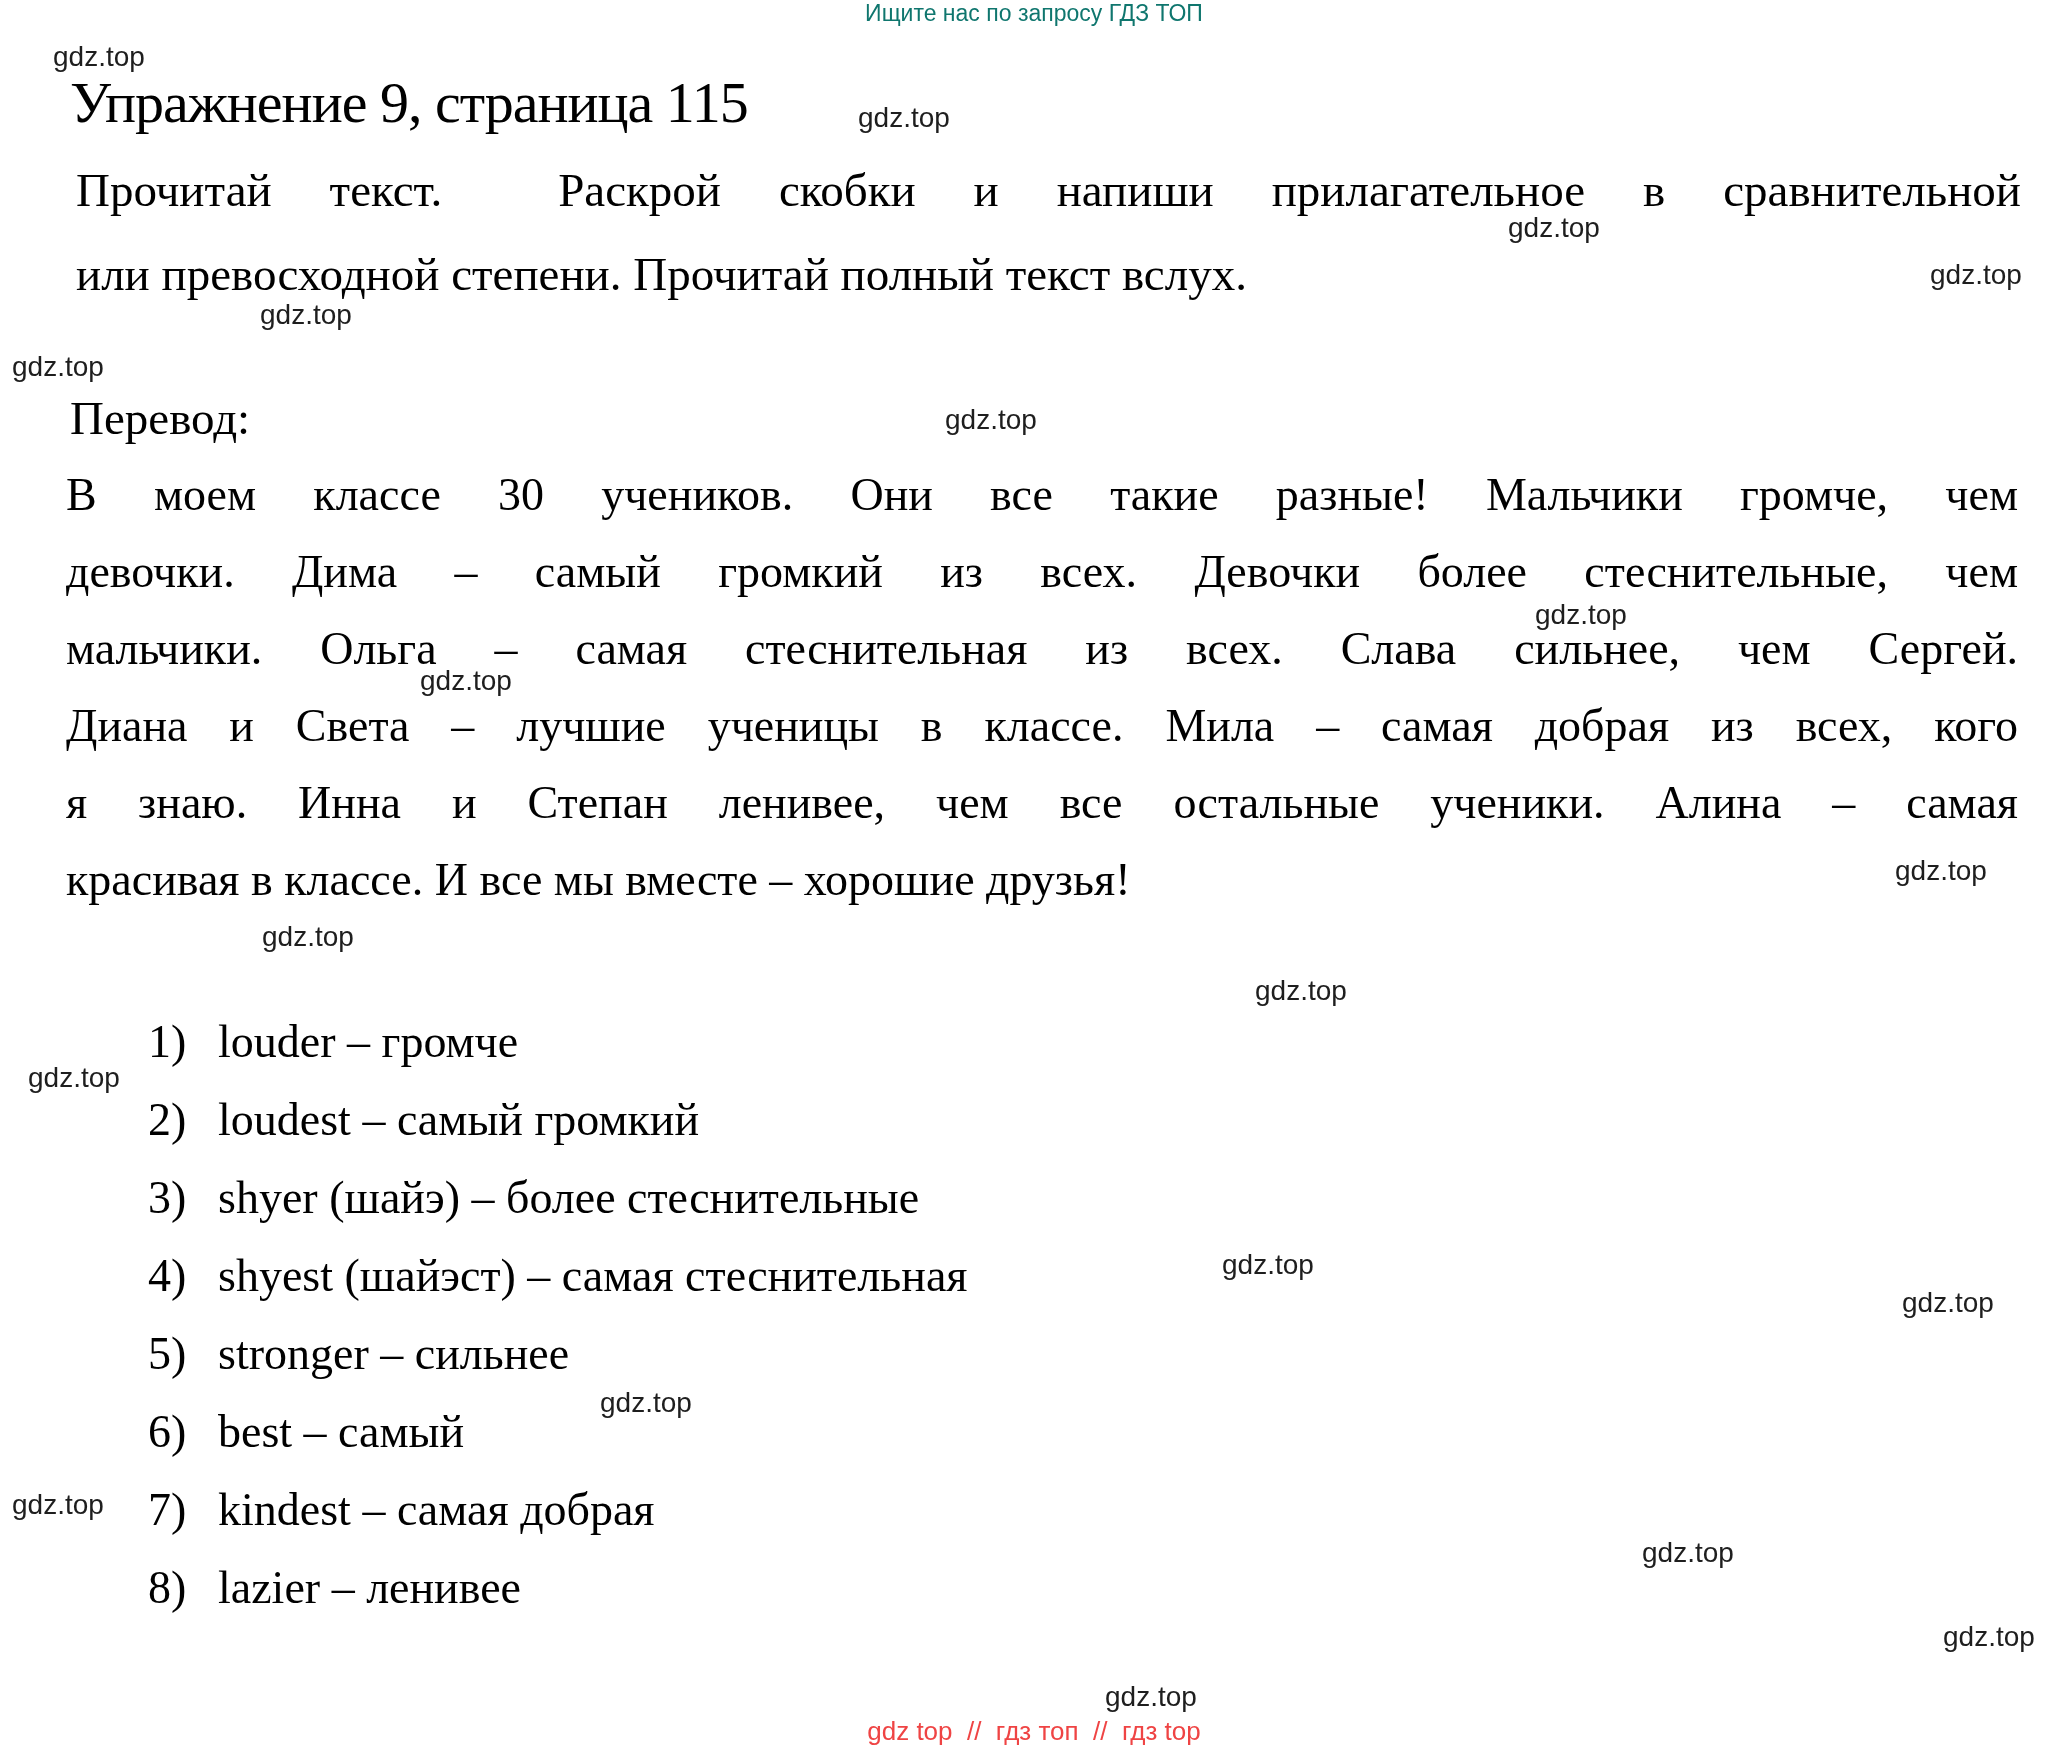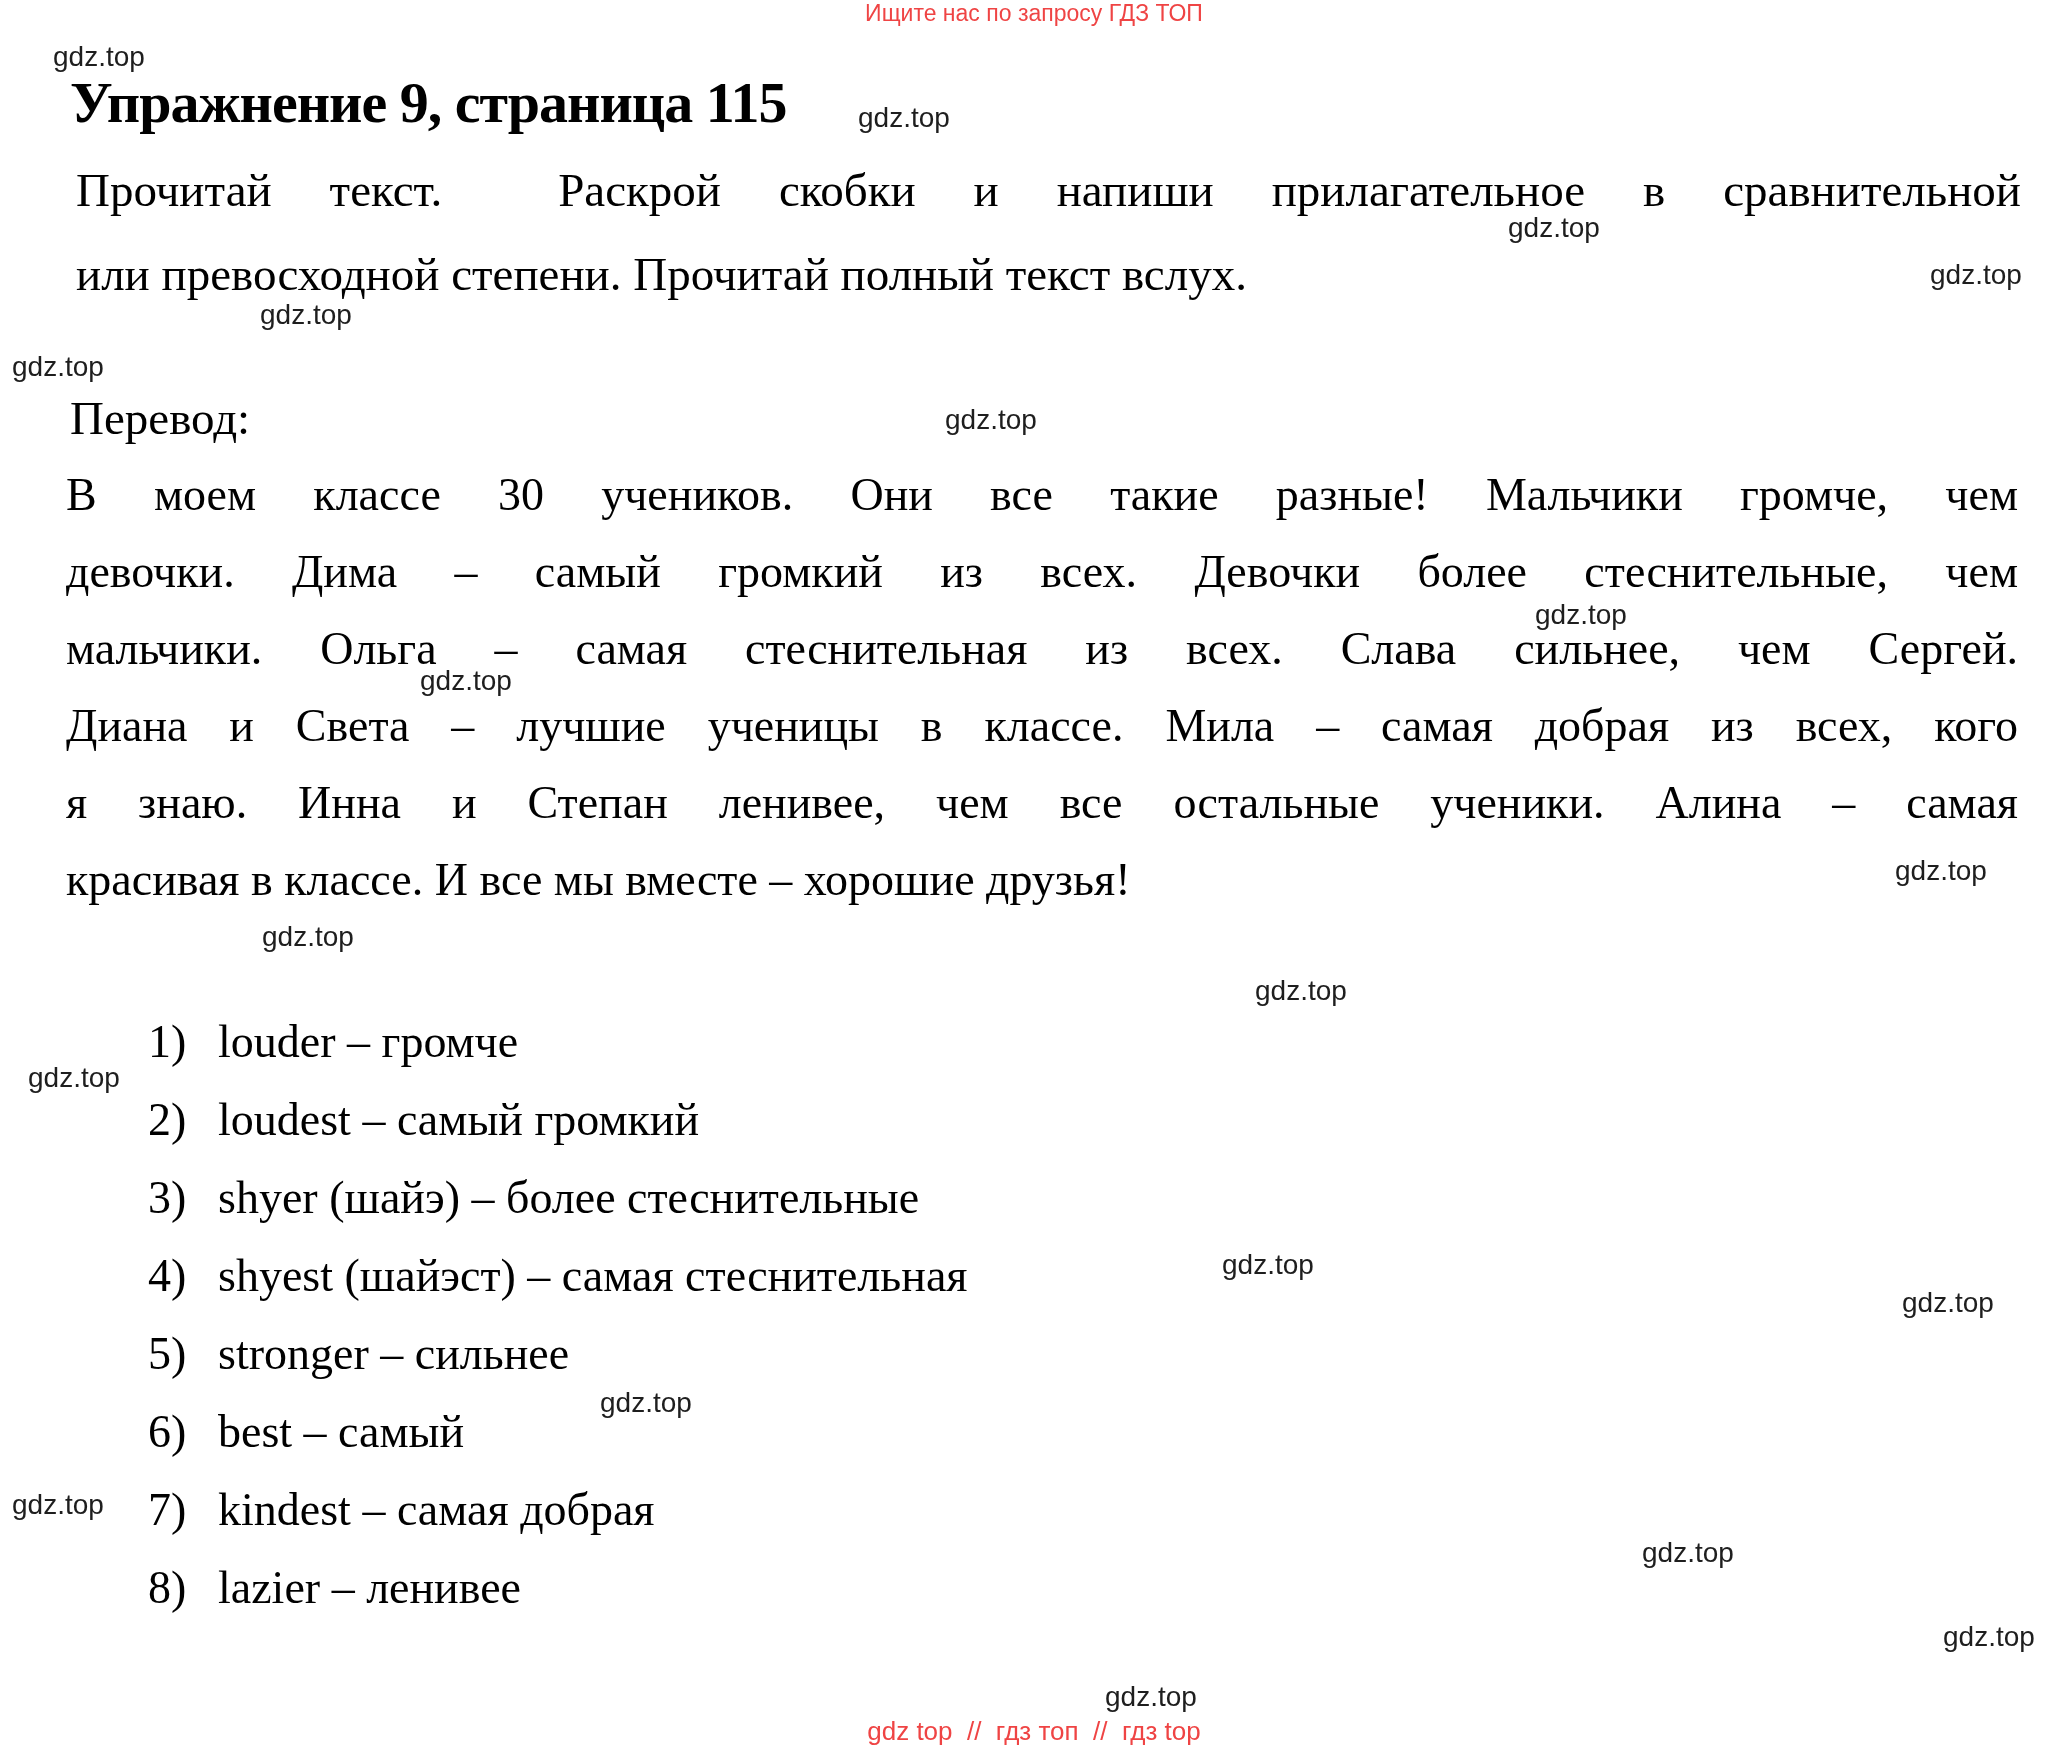--- a/index.html
+++ b/index.html
@@ -29,21 +29,21 @@
     line-height: 1.1;
     color: #1e1e1e;
     white-space: nowrap;
   }
 
   .heading {
     position: absolute;
     left: 70px; top: 68px;
     margin: 0;
     font-size: 58px;
-    font-weight: 700;
+    font-weight: 400;
     letter-spacing: -1px;
     line-height: 1.2;
     white-space: nowrap;
   }
 
   .task {
     position: absolute;
     left: 76px; top: 148px;
     width: 1945px;
     font-size: 47px;
@@ -86,21 +86,21 @@
     font-size: 26px;
     font-weight: 400;
     white-space: pre;
   }
 </style>
 </head>
 <body>
 
 <div class="page">
 
-  <div class="promo" style="color: #ef4444;">Ищите нас по запросу ГДЗ ТОП</div>
+  <div class="promo" style="color: #0f766e;">Ищите нас по запросу ГДЗ ТОП</div>
 
   <h1 class="heading">Упражнение 9, страница 115</h1>
 
   <div class="task">
     <div class="tline just">Прочитай текст.  Раскрой скобки и напиши прилагательное в сравнительной</div>
     <div class="tline">или превосходной степени. Прочитай полный текст вслух.</div>
   </div>
 
   <div class="perevod">Перевод:</div>
 

